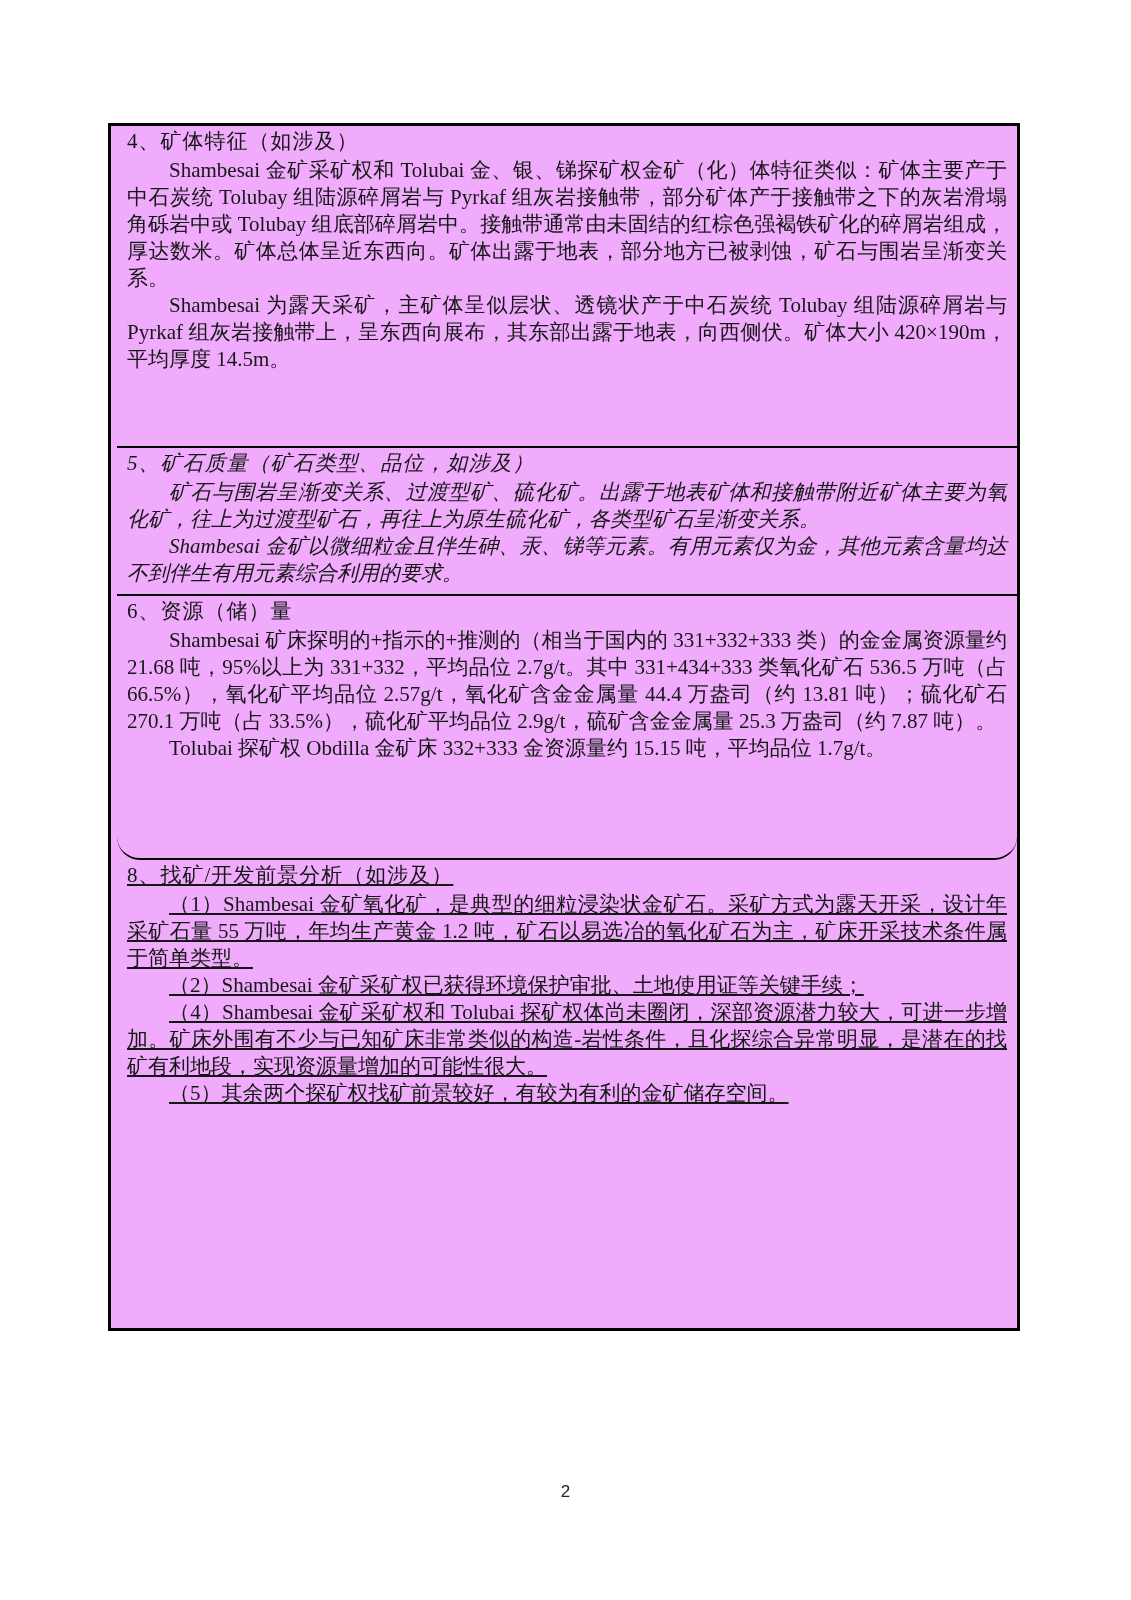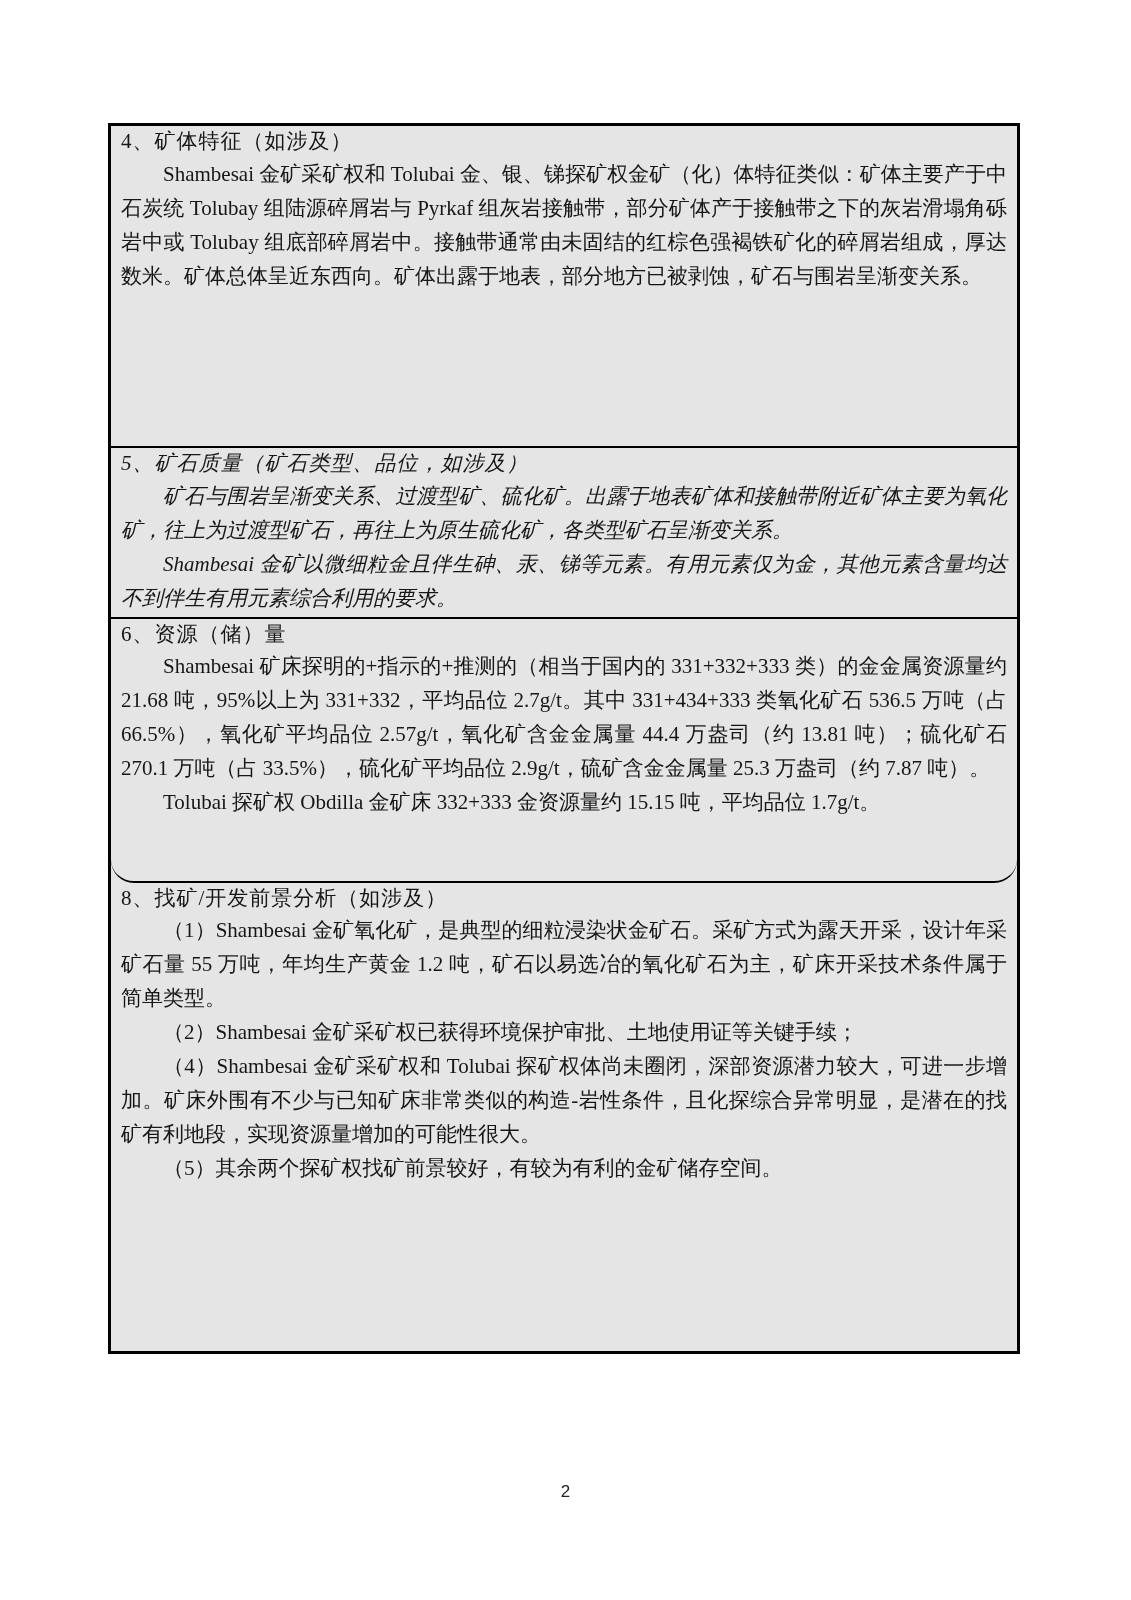--- a/index.html
+++ b/index.html
@@ -14,45 +14,46 @@
     font-family: "Liberation Serif", "DejaVu Serif", serif;
     color: #161616;
   }
   .doc-table {
     position: absolute;
     left: 108px;
     top: 123px;
     width: 912px;
     box-sizing: border-box;
     border: 3px solid #000000;
-    background: #e5e5e5;
+    background: #f0abfc;
+    padding-left: 6px;
   }
   .doc-row {
     box-sizing: border-box;
     border-bottom: 2px solid #000000;
     padding: 1px 10px 2px 10px;
     overflow: hidden;
   }
   .doc-row:last-child {
     border-bottom: none;
   }
   .row-s4 { min-height: 322px; }
   .row-s5 { min-height: 148px; font-style: italic; }
   .row-s6 { min-height: 264px; border-radius: 23px; }
-  .row-s8 { min-height: 468px; }
+  .row-s8 { min-height: 468px; text-decoration: underline; }
   .sec-title {
     font-size: 21px;
     line-height: 29.5px;
     letter-spacing: 1px;
     white-space: nowrap;
   }
   .doc-row p {
     margin: 0;
     font-size: 21px;
-    line-height: 34px;
+    line-height: 27px;
     text-indent: 2em;
     text-align: justify;
   }
   .page-number {
     position: absolute;
     left: 0;
     top: 1482px;
     width: 100%;
     text-align: center;
     font-size: 17px;
@@ -61,20 +62,21 @@
   }
 </style>
 </head>
 <body>
 
 <div class="doc-table">
 
   <section class="doc-row row-s4">
     <div class="sec-title">4、矿体特征（如涉及）</div>
     <p>Shambesai 金矿采矿权和 Tolubai 金、银、锑探矿权金矿（化）体特征类似：矿体主要产于中石炭统 Tolubay 组陆源碎屑岩与 Pyrkaf 组灰岩接触带，部分矿体产于接触带之下的灰岩滑塌角砾岩中或 Tolubay 组底部碎屑岩中。接触带通常由未固结的红棕色强褐铁矿化的碎屑岩组成，厚达数米。矿体总体呈近东西向。矿体出露于地表，部分地方已被剥蚀，矿石与围岩呈渐变关系。</p>
+    <p>Shambesai 为露天采矿，主矿体呈似层状、透镜状产于中石炭统 Tolubay 组陆源碎屑岩与 Pyrkaf 组灰岩接触带上，呈东西向展布，其东部出露于地表，向西侧伏。矿体大小 420×190m，平均厚度 14.5m。</p>
   </section>
 
   <section class="doc-row row-s5">
     <div class="sec-title">5、矿石质量（矿石类型、品位，如涉及）</div>
     <p>矿石与围岩呈渐变关系、过渡型矿、硫化矿。出露于地表矿体和接触带附近矿体主要为氧化矿，往上为过渡型矿石，再往上为原生硫化矿，各类型矿石呈渐变关系。</p>
     <p>Shambesai 金矿以微细粒金且伴生砷、汞、锑等元素。有用元素仅为金，其他元素含量均达不到伴生有用元素综合利用的要求。</p>
   </section>
 
   <section class="doc-row row-s6">
     <div class="sec-title">6、资源（储）量</div>

